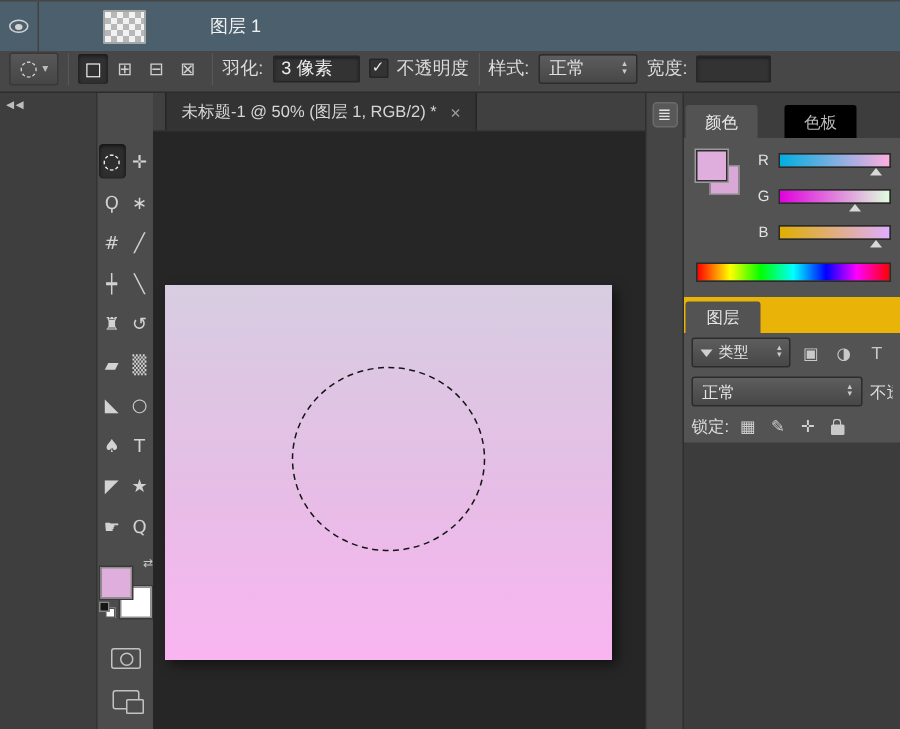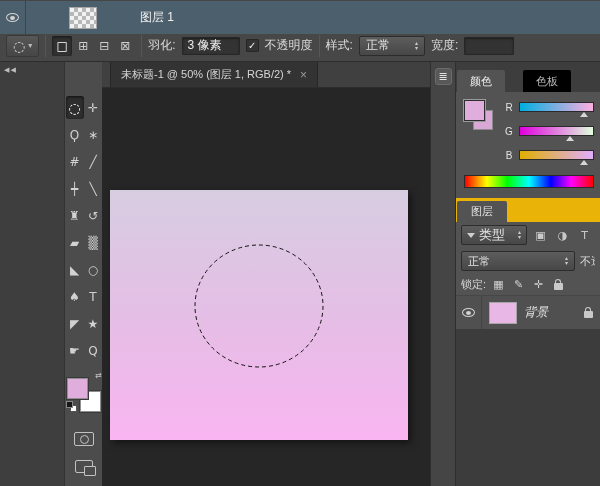--- a/index.html
+++ b/index.html
@@ -114,21 +114,21 @@
   .marker{position:absolute;top:9px;width:0;height:0;border-left:4px solid transparent;
           border-right:4px solid transparent;border-bottom:5px solid #d8d8d8;transform:translateX(-4px);}
   .ramp{height:13px;margin-top:9px;border:1px solid #2a2a2a;
         background:linear-gradient(90deg,#f00 0%,#ff0 17%,#0f0 33%,#0ff 50%,#00f 67%,#f0f 83%,#f00 100%);}
   .lheader{height:24px;background:#eab308;display:flex;align-items:flex-end;padding-left:1px;}
   .ltab{height:21px;padding:0 14px;background:#535353;font-size:11px;color:#e5e5e5;
         display:flex;align-items:center;border-radius:2px 2px 0 0;}
   .lbody{flex:1;background:#535353;display:flex;flex-direction:column;min-height:0;}
   .lrow{display:flex;align-items:center;gap:5px;padding:3px 5px;}
   .fdd{width:66px;height:20px;display:flex;align-items:center;gap:4px;padding:0 5px;
-       background:linear-gradient(#5d5d5d,#474747);border:1px solid #2c2c2c;border-radius:2px;font-size:13px;color:#e4e4e4;}
+       background:linear-gradient(#5d5d5d,#474747);border:1px solid #2c2c2c;border-radius:2px;font-size:10px;color:#e4e4e4;}
   .funnel{width:0;height:0;border-left:4px solid transparent;border-right:4px solid transparent;
           border-top:5px solid #cfcfcf;}
   .fdd span:nth-child(2){flex:1;}
   .ficon{width:17px;height:17px;display:flex;align-items:center;justify-content:center;
          color:#c9c9c9;font-size:11px;font-family:"DejaVu Sans",sans-serif;}
   .bdd{flex:1;height:20px;display:flex;align-items:center;gap:4px;padding:0 6px;
        background:linear-gradient(#5d5d5d,#474747);border:1px solid #2c2c2c;border-radius:2px;font-size:11px;color:#e4e4e4;}
   .bval{flex:1;}
   .clipped{width:15px;overflow:hidden;white-space:nowrap;font-size:11px;color:#dcdcdc;}
   .llabel{font-size:11px;color:#dcdcdc;}
@@ -325,26 +325,18 @@
               <i class="padlock"></i>
             </span>
         </div>
         <div class="layer sel">
           <span class="eyebox">
               <i class="eye"></i>
             </span>
           <span class="thumb checker"></span>
           <span class="lname">图层 1</span>
         </div>
-        <div class="layer">
-          <span class="eyebox">
-              <i class="eye"></i>
-            </span>
-          <span class="thumb pink"></span>
-          <span class="lname it">背景</span>
-          <i class="padlock bg-lock"></i>
-        </div>
         <div class="lempty"></div>
       </div>
     </aside>
 
   </div>
 </div>
 
 </body></html>

